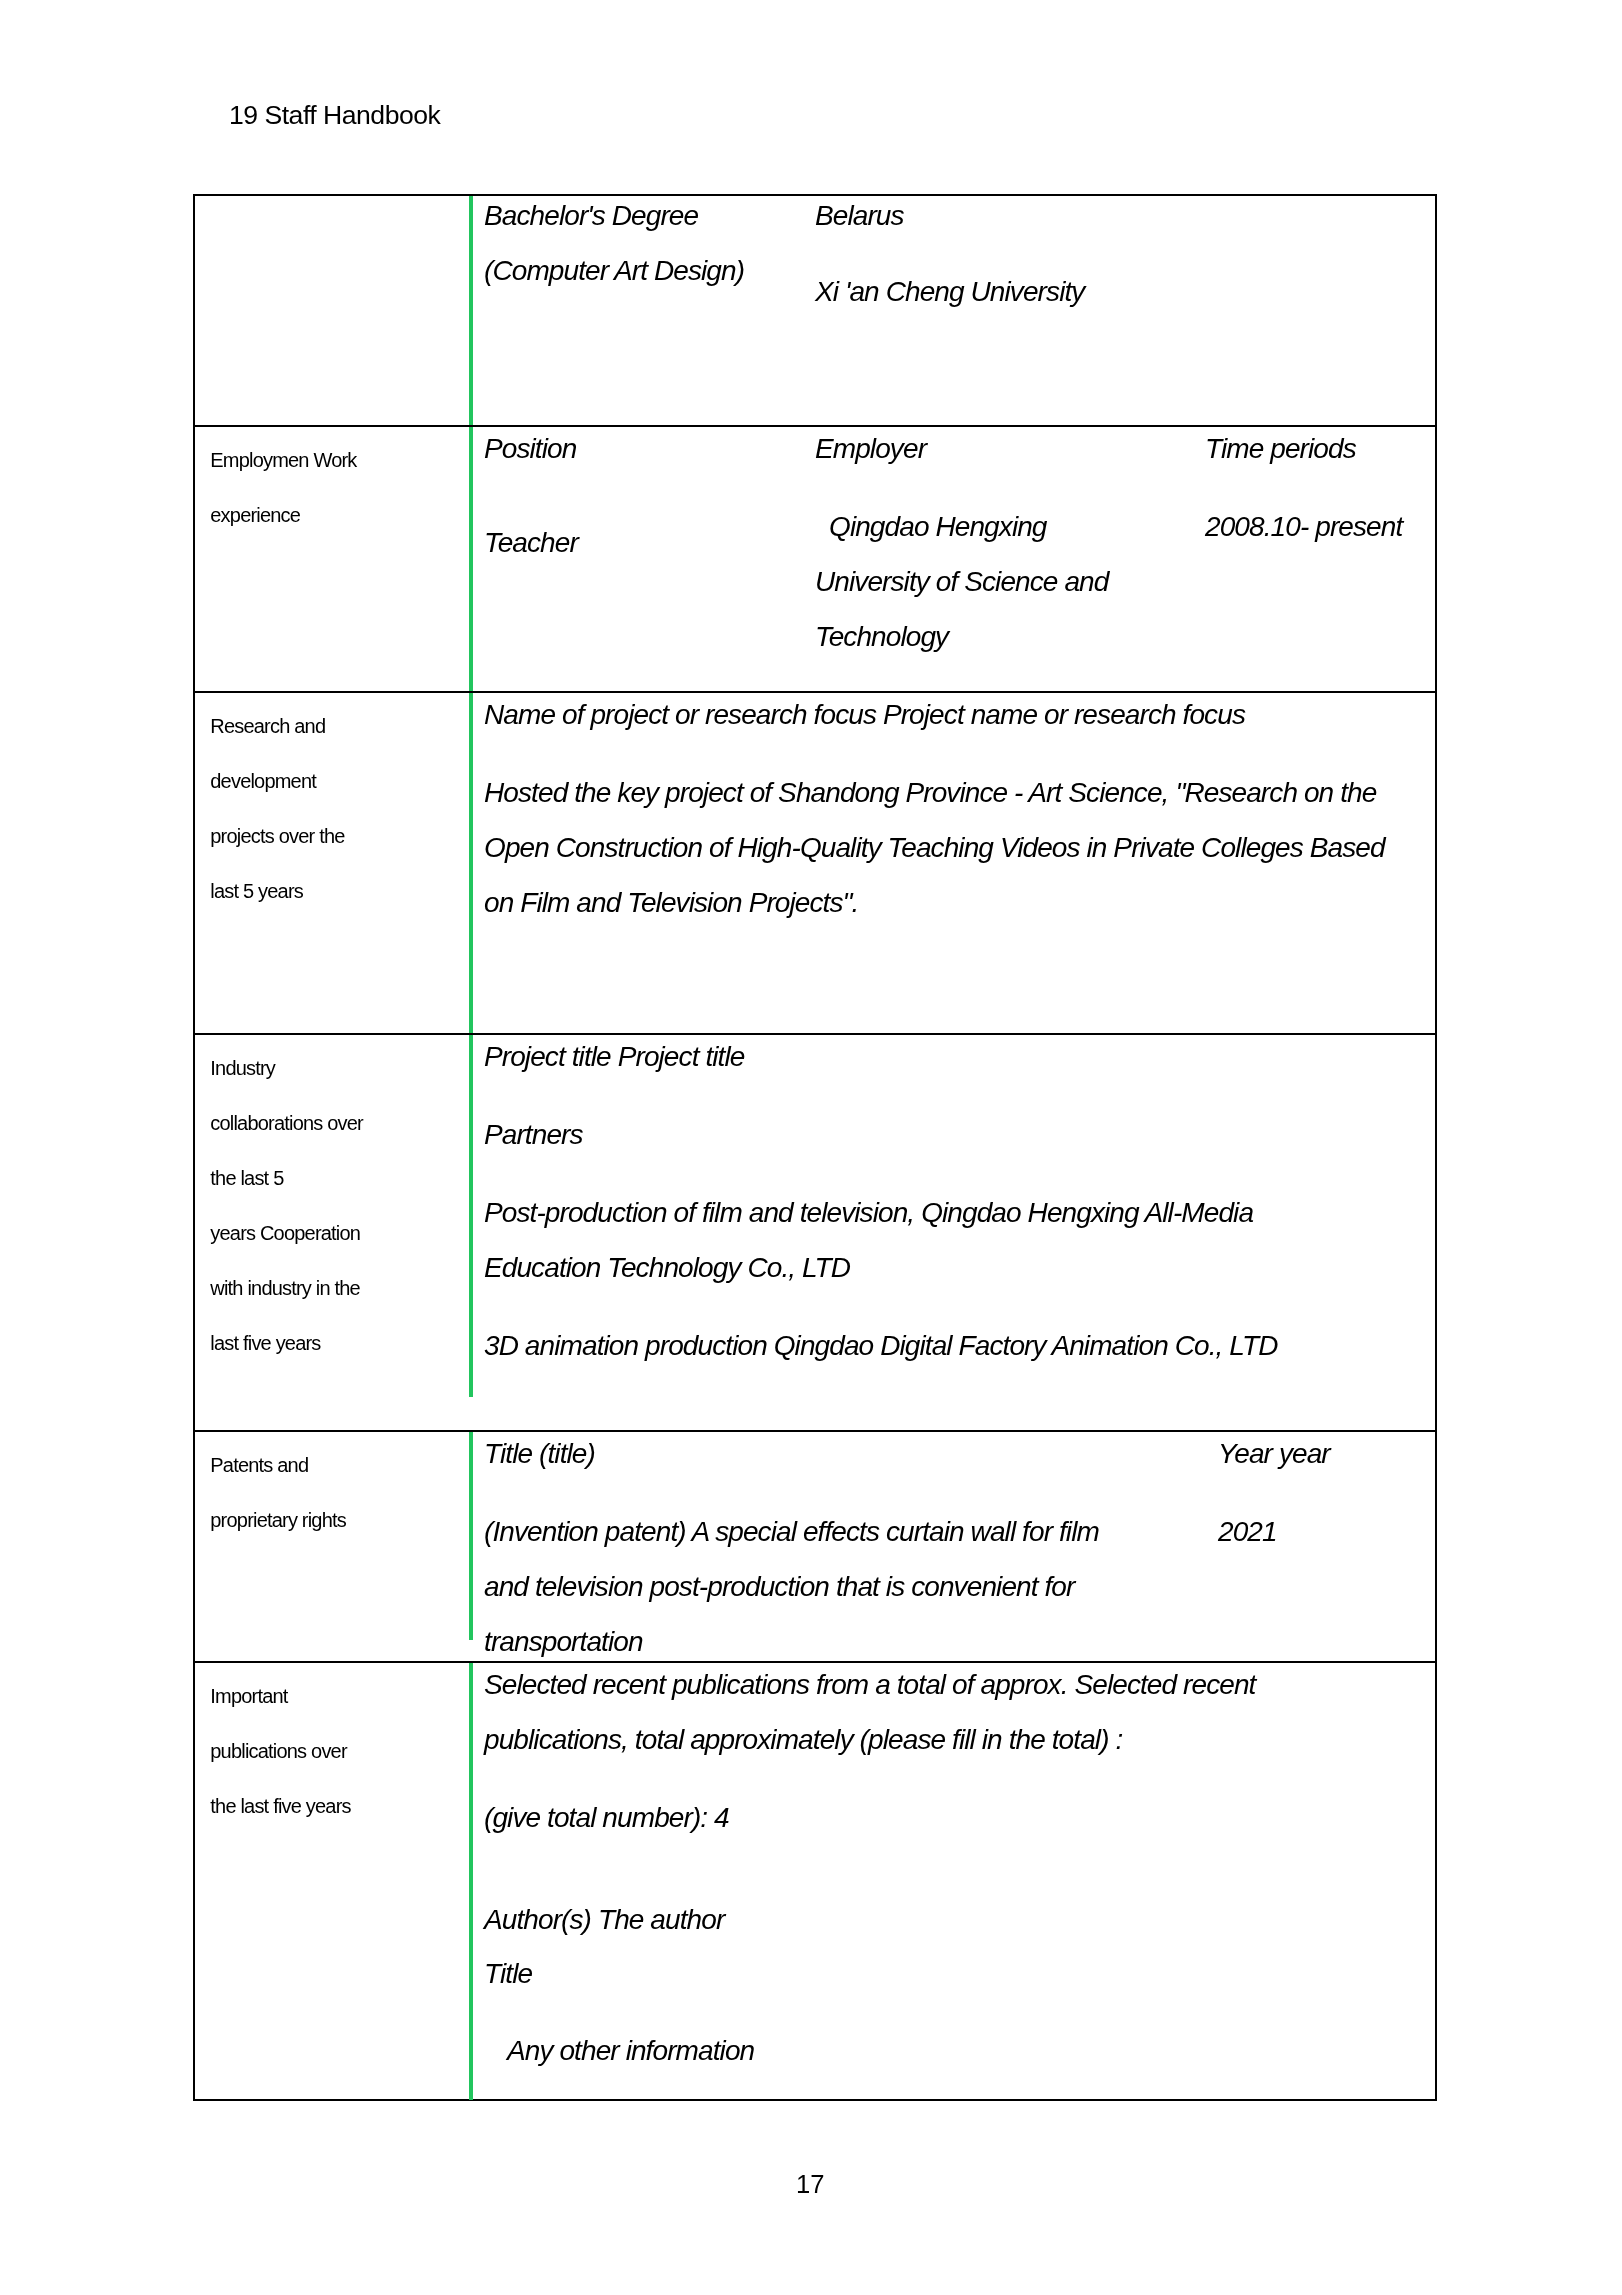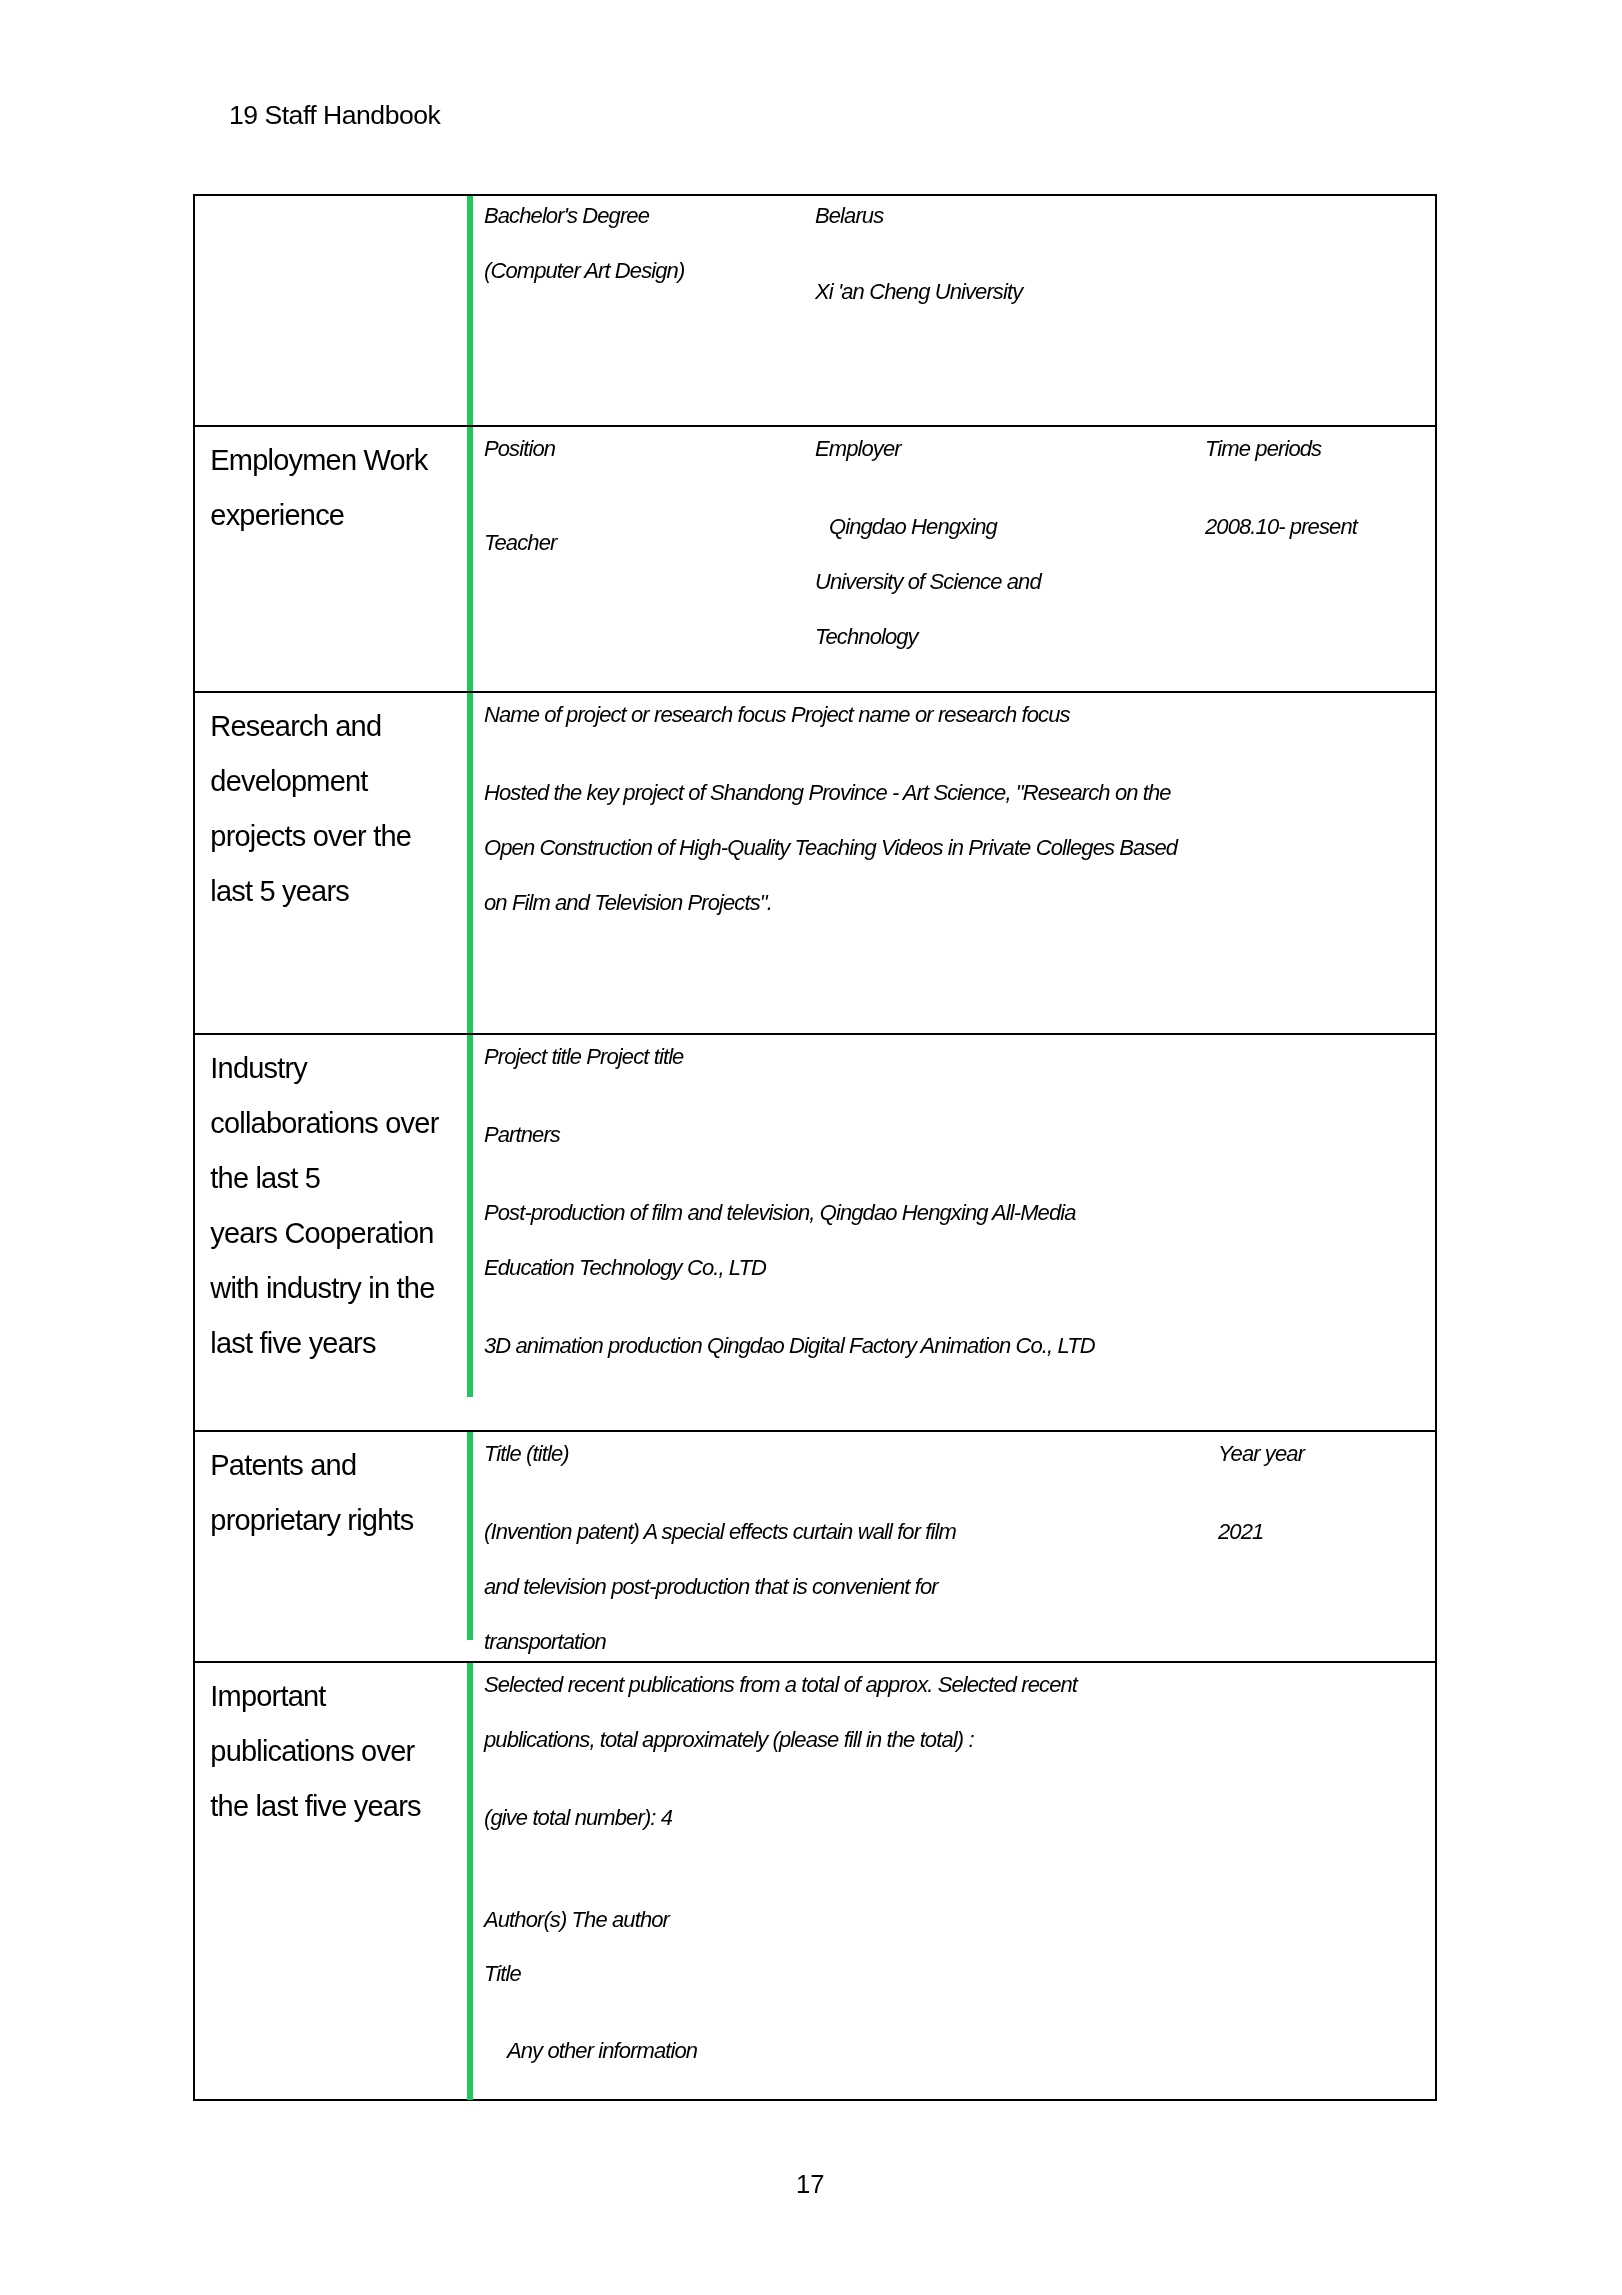--- a/index.html
+++ b/index.html
@@ -3,24 +3,24 @@
 <meta charset="utf-8">
 <style>
   html, body { margin: 0; padding: 0; background: #ffffff; }
   body { width: 1622px; height: 2295px; position: relative; overflow: hidden;
          font-family: "Liberation Sans", "DejaVu Sans", sans-serif; color: #000; }
   .header { position: absolute; left: 193px; top: 100px; font-size: 26.6px; line-height: 31px; letter-spacing: -0.5px; margin-left: 36px; }
   .table { position: absolute; left: 193px; top: 194px; width: 1244px; height: 1907px;
            border: 2.6px solid #000; box-sizing: border-box; }
   .row { position: absolute; left: 0; width: 100%; box-sizing: border-box; }
   .row + .row { border-top: 2.6px solid #000; }
-  .label { position: absolute; left: 0; top: 0; bottom: 0; width: 278px; border-right: 6px solid #22c55e;
-           box-sizing: border-box; padding: 6.1px 0 0 15.3px; font-size: 29px; line-height: 55px; letter-spacing: -0.8px; }
+  .label { position: absolute; left: 0; top: 0; bottom: 0; width: 278px; border-right: 4px solid #22c55e;
+           box-sizing: border-box; padding: 6.1px 0 0 15.3px; font-size: 20px; line-height: 55px; letter-spacing: -0.8px; }
   .line { display: block; white-space: nowrap; }
-  .abs { position: absolute; white-space: nowrap; font-style: italic; font-size: 22px; line-height: 31px; letter-spacing: -0.9px; }
+  .abs { position: absolute; white-space: nowrap; font-style: italic; font-size: 28px; line-height: 31px; letter-spacing: -0.9px; }
   .page-num { position: absolute; left: 796px; top: 2169px; font-size: 25.6px; line-height: 31px; }
 </style>
 </head>
 <body>
 
 <div class="header">19 Staff Handbook</div>
 
 <div class="table">
 
   <div class="row" style="top:0; height:232px;">

